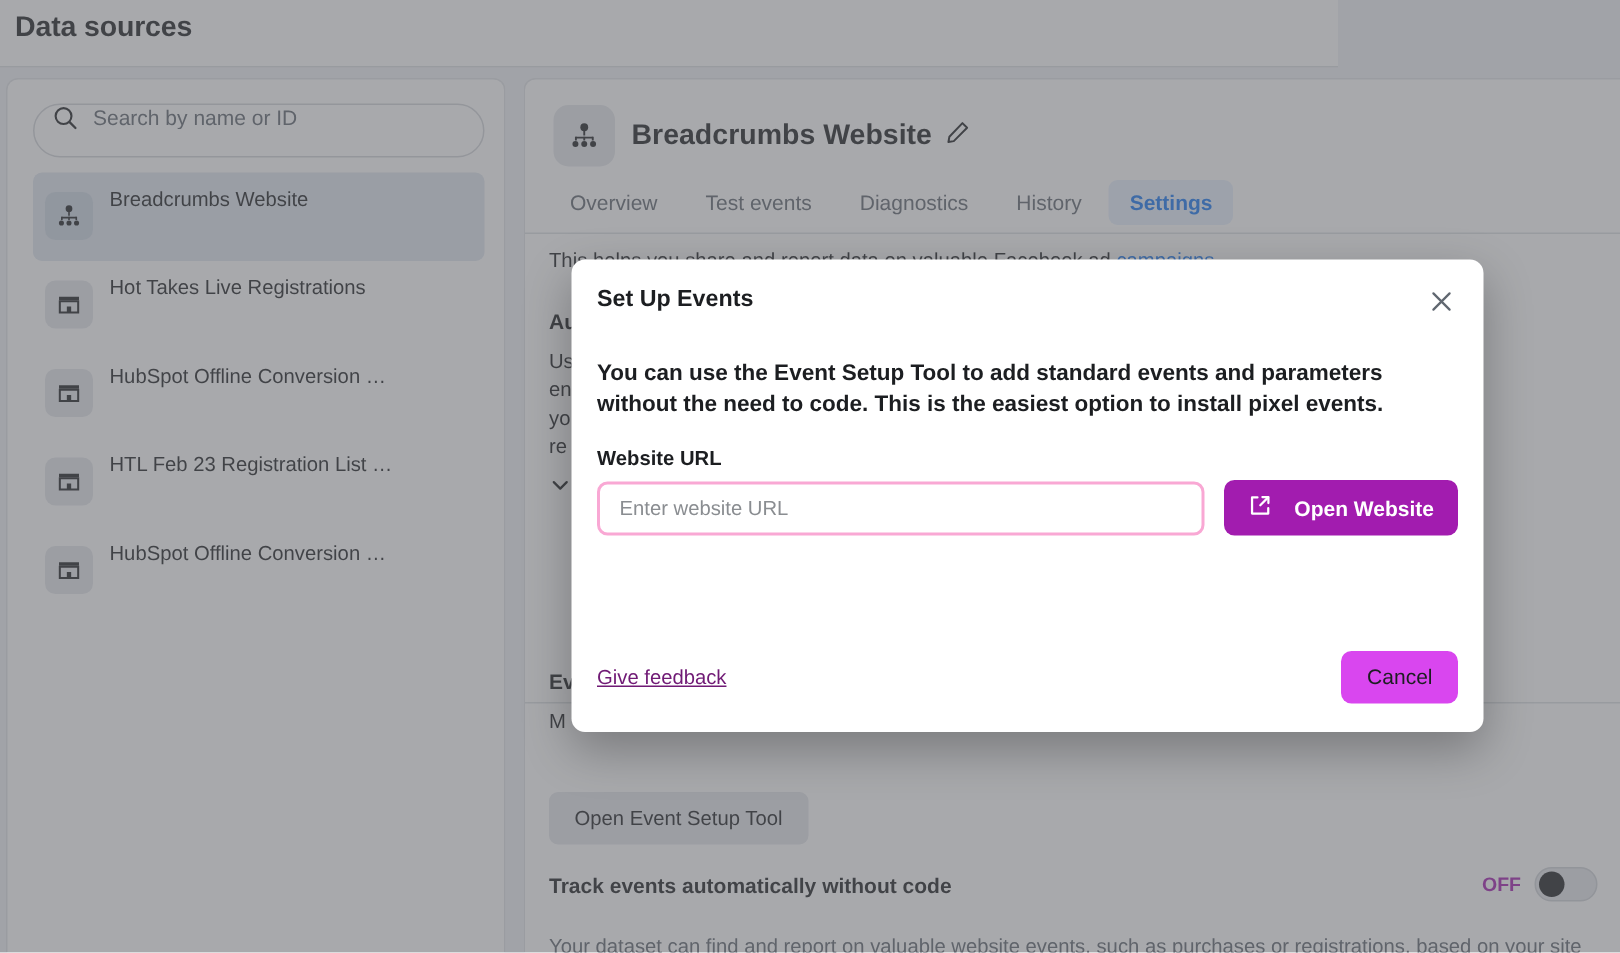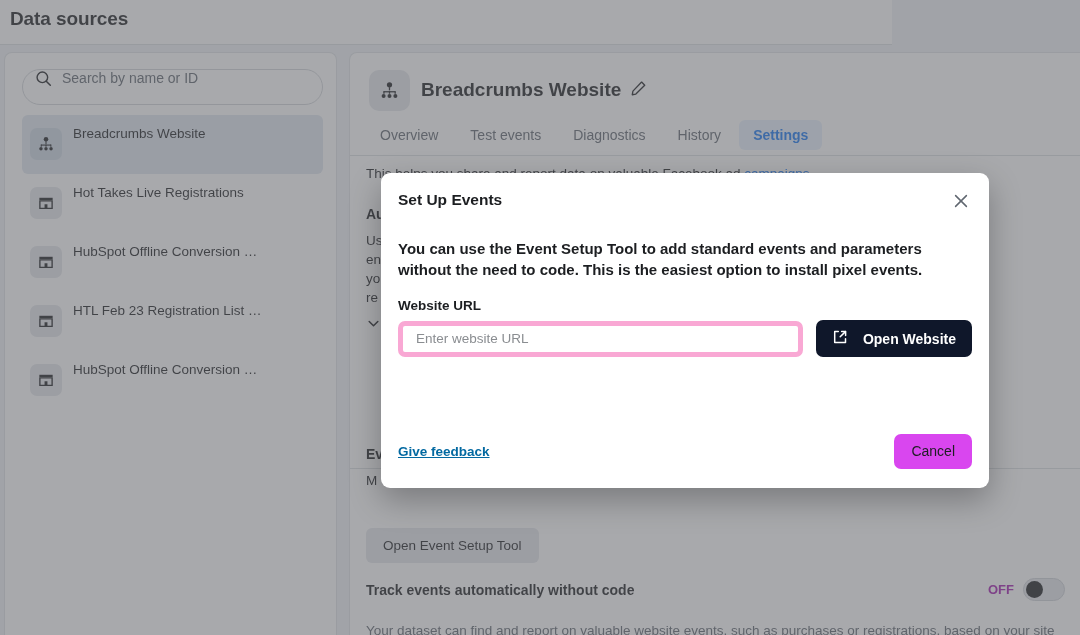--- a/index.html
+++ b/index.html
@@ -297,54 +297,54 @@
   }
   .field-label {
     font-size: 13.5px;
     font-weight: bold;
     color: #1c1e21;
     margin: 18px 0 7px 0;
   }
   .field-row { display: flex; align-items: center; gap: 13px; }
   .url-input {
     width: 422px; height: 36px;
-    border: 5px solid #f9a8d4;
+    border: 2px solid #f9a8d4;
     border-radius: 7px;
     padding: 0 13px;
     font-family: "Liberation Sans", sans-serif;
     font-size: 13.5px;
     color: #1c1e21;
     outline: none;
     background: #ffffff;
   }
   .url-input::placeholder { color: #8a8d91; opacity: 1; }
   .primary-btn {
     height: 37px;
     padding: 0 16px;
     display: flex; align-items: center; gap: 15px;
-    background: #0f172a;
+    background: #a21caf;
     color: #ffffff;
     border: none; border-radius: 7px;
     font-family: "Liberation Sans", sans-serif;
     font-size: 14px;
     font-weight: bold;
     cursor: pointer;
     white-space: nowrap;
   }
   .modal-foot {
     position: absolute;
     left: 0; bottom: 0;
     width: 608px; height: 74px;
     display: flex; align-items: center; justify-content: space-between;
     padding: 0 17px;
   }
   .feedback-link {
     font-size: 13.5px;
-    font-weight: bold;
-    color: #0369a1;
+    font-weight: normal;
+    color: #701a75;
     text-decoration: underline;
     cursor: pointer;
   }
   .cancel-btn {
     height: 35px;
     padding: 0 17px;
     background: #d946ef;
     border: none; border-radius: 7px;
     font-family: Liberation Sans, sans-serif;
     font-size: 14px;

